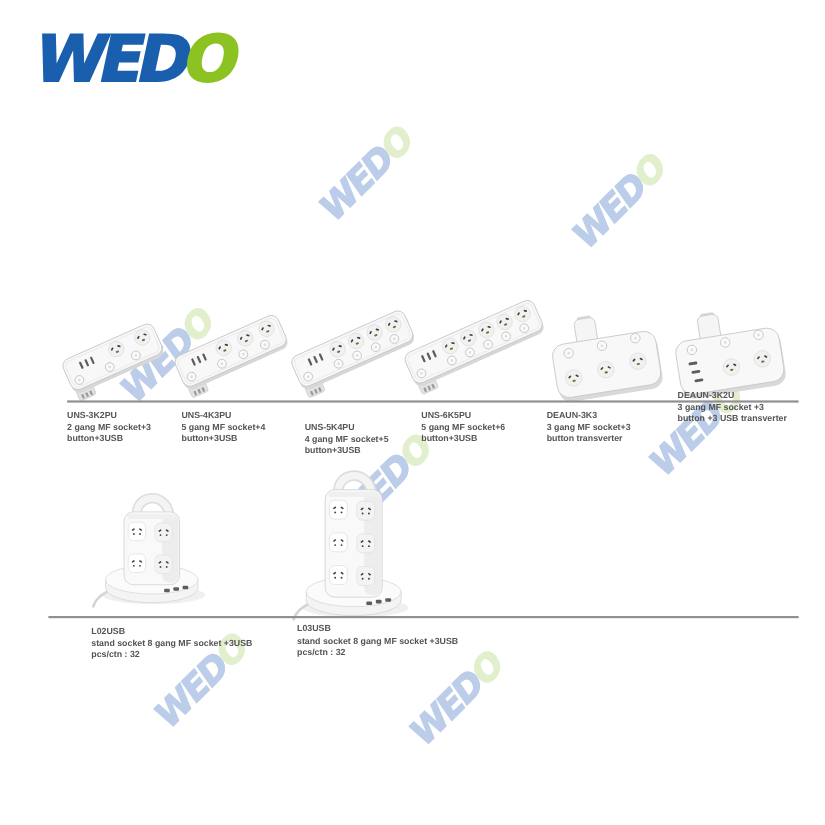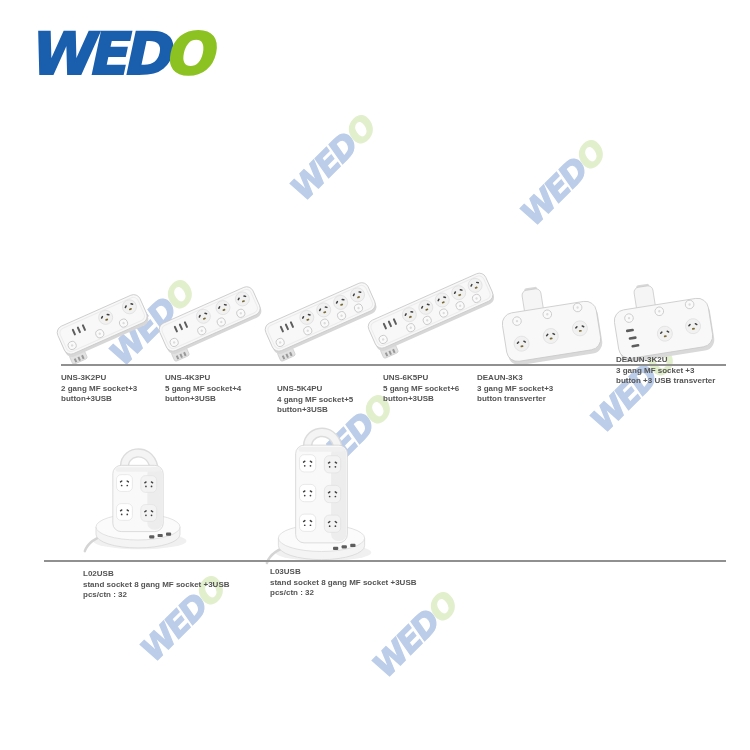--- a/index.html
+++ b/index.html
@@ -404,21 +404,21 @@
 <div class="plabel" style="left:277px;top:384px">
   <div>UNS-5K4PU</div>
   <div>4 gang MF socket+5</div>
   <div>button+3USB</div>
 </div>
 <div class="plabel" style="left:383px;top:373px">
   <div>UNS-6K5PU</div>
   <div>5 gang MF socket+6</div>
   <div>button+3USB</div>
 </div>
-<div class="plabel" style="left:477px;top:373px">
+<div class="plabel" style="left:497px;top:373px">
   <div>DEAUN-3K3</div>
   <div>3 gang MF socket+3</div>
   <div>button transverter</div>
 </div>
 <div class="plabel" style="left:616px;top:355px">
   <div>DEAUN-3K2U</div>
   <div>3 gang MF socket +3</div>
   <div>button +3 USB transverter</div>
 </div>
 <div class="plabel" style="left:83px;top:569px">

